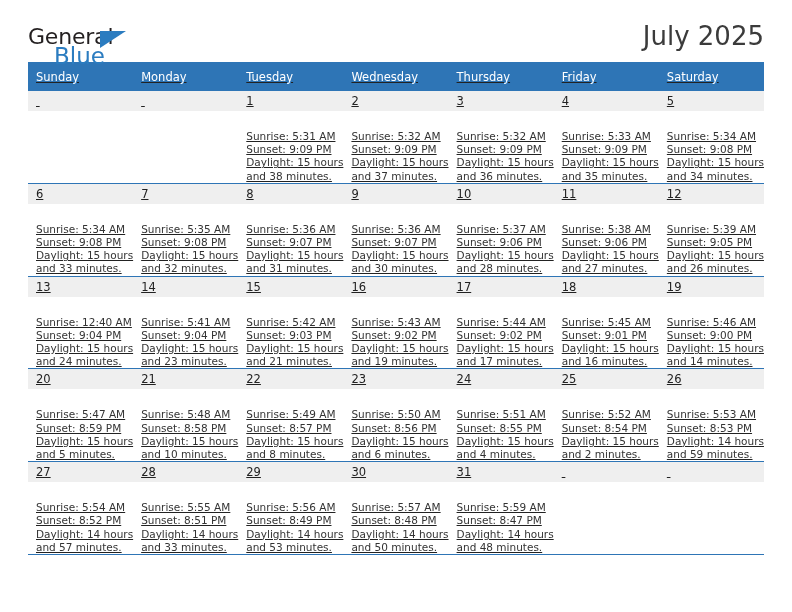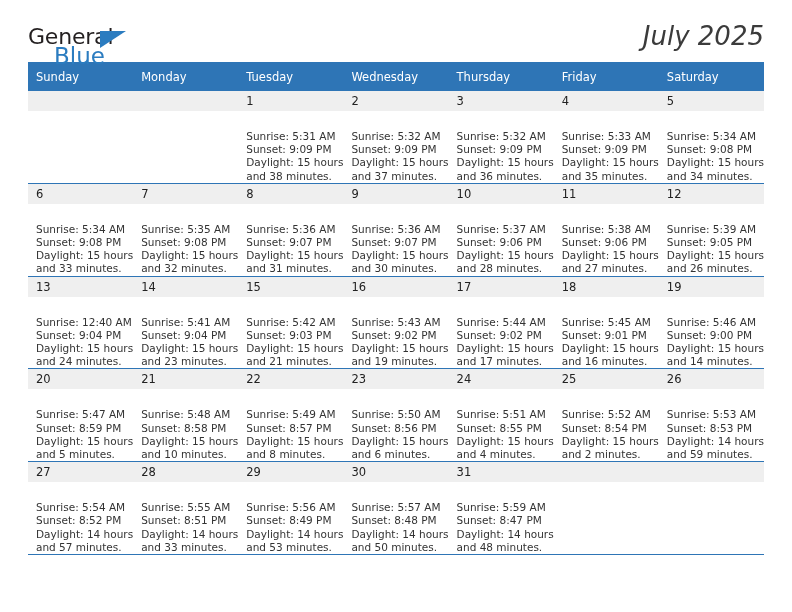--- a/index.html
+++ b/index.html
@@ -57,41 +57,41 @@
     left: 72px;
     top: 5px;
     width: 0;
     height: 0;
     border-left: 26px solid #2b7cc0;
     border-bottom: 17px solid transparent;
   }
   .titleblock {
     text-align: right;
     margin-top: 22px;
-    font-style: italic;
   }
   .cal-title {
     font-size: 26px;
     color: #3b3b3b;
     font-weight: normal;
     line-height: 1.15;
     font-family: "DejaVu Sans", sans-serif;
   }
   .cal-sub {
     font-size: 13px;
     color: #333333;
     margin-top: 8px;
     font-family: "DejaVu Sans", sans-serif;
   }
 
   
   .calendar {
     width: 736px;
     border-collapse: collapse;
     table-layout: fixed;
+    text-decoration: underline;
   }
   .calendar th {
     background: #2e75b6;
     color: #ffffff;
     font-weight: normal;
     font-size: 11.5px;
     text-align: left;
     padding: 5px 0 5px 8px;
     height: 19px;
     font-family: "DejaVu Sans", sans-serif;

